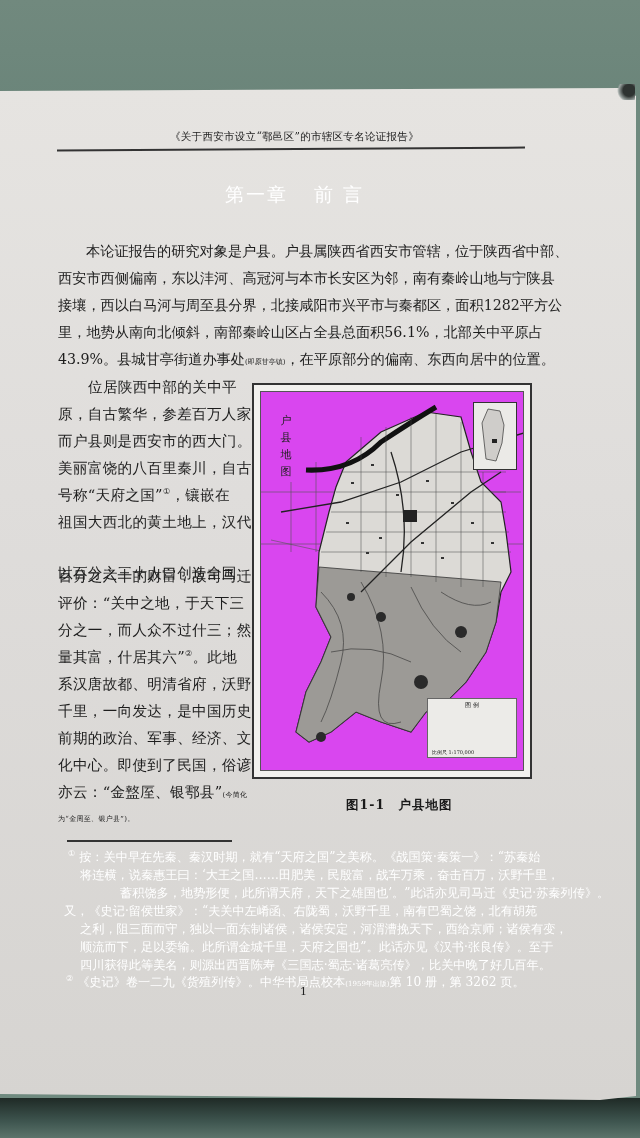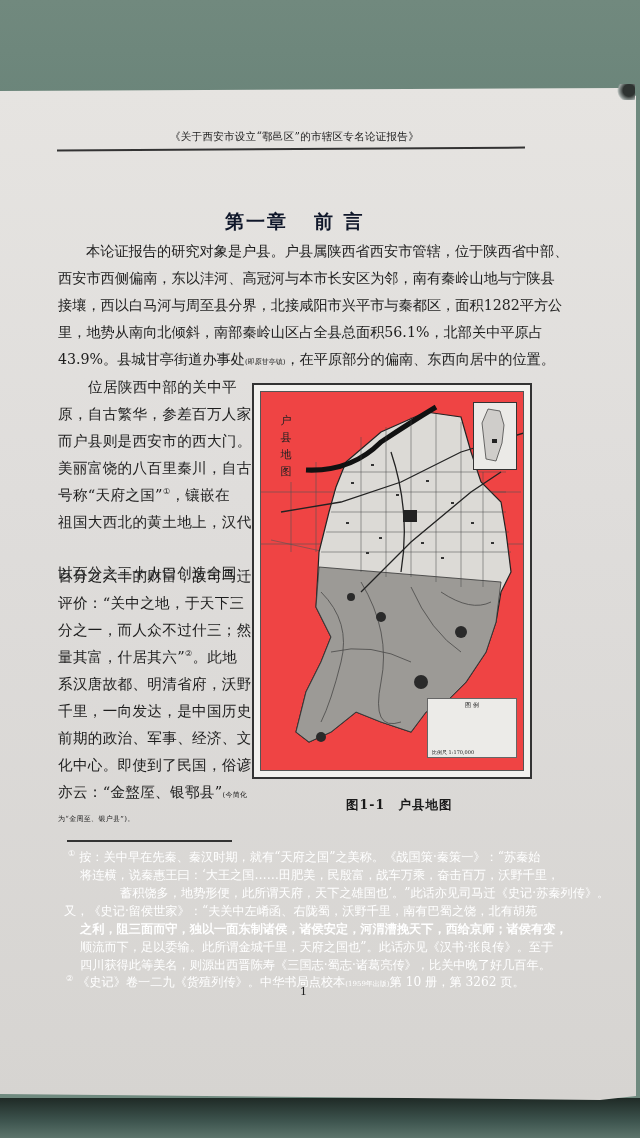--- a/index.html
+++ b/index.html
@@ -28,35 +28,35 @@
   .running-head {
     position:absolute; left:170px; top:130px; width:360px;
     font-size:10.5px; color:#222; letter-spacing:0.3px;
   }
   .head-rule {
     position:absolute; left:57px; top:148px; width:468px; height:2px;
     background:#333; transform:rotate(-0.35deg);
   }
   .chapter-title {
     position:absolute; left:225px; top:182px;
-    font-size:19px; font-weight:bold; color:#0f172a; letter-spacing:2px;margin-top:27px;
+    font-size:19px; font-weight:normal; color:#ffffff; letter-spacing:2px;
   }
   .chapter-title .gap { display:inline-block; width:26px; }
   .text { color:#1d1d1d; font-size:14.2px; }
   .line { position:absolute; white-space:nowrap; }
   .small { font-size:7px; }
   .sup { font-size:8px; vertical-align:super; }
   .narrow-col .line { font-size:14.6px; letter-spacing:0.3px; }
   .map-frame {
     position:absolute; left:252px; top:383px; width:280px; height:396px;
     background:#f2f1ee; border:2px solid #333; box-sizing:border-box;
   }
   .map-inner {
     position:absolute; left:6px; top:6px; right:6px; bottom:6px;
-    border:1px solid #555; background:#ef4444; overflow:hidden;
+    border:1px solid #555; background:#d946ef; overflow:hidden;
   }
   .map-title-v {
     position:absolute; left:18px; top:20px; width:14px;
     font-size:11px; line-height:17px; color:#222; text-align:center;
   }
   .inset {
     position:absolute; right:6px; top:10px; width:42px; height:66px;
     border:1px solid #333; background:#ebeae7;
   }
   .legend {
@@ -216,21 +216,21 @@
 
 <div class="foot-rule"></div>
 
 <div class="footnotes">
   <div class="line" style="left:68px;top:849px;">
     <span class="fn-mark">①</span><span>按：关中早在先秦、秦汉时期，就有“天府之国”之美称。《战国策·秦策一》：“苏秦始</span>
   </div>
   <div class="line" style="left:80px;top:867px;">将连横，说秦惠王曰：‘大王之国……田肥美，民殷富，战车万乘，奋击百万，沃野千里，</div>
   <div class="line" style="left:80px;top:885px;margin-left:40px;">蓄积饶多，地势形便，此所谓天府，天下之雄国也’。”此话亦见司马迁《史记·苏秦列传》。</div>
   <div class="line" style="left:64px;top:903px;">又，《史记·留侯世家》：“夫关中左崤函、右陇蜀，沃野千里，南有巴蜀之饶，北有胡苑</div>
-  <div class="line" style="left:80px;top:921px;font-weight:bold;">之利，阻三面而守，独以一面东制诸侯，诸侯安定，河渭漕挽天下，西给京师；诸侯有变，</div>
+  <div class="line" style="left:80px;top:921px;">之利，阻三面而守，独以一面东制诸侯，诸侯安定，河渭漕挽天下，西给京师；诸侯有变，</div>
   <div class="line" style="left:80px;top:939px;">顺流而下，足以委输。此所谓金城千里，天府之国也”。此话亦见《汉书·张良传》。至于</div>
   <div class="line" style="left:80px;top:957px;">四川获得此等美名，则源出西晋陈寿《三国志·蜀志·诸葛亮传》，比关中晚了好几百年。</div>
   <div class="line" style="left:66px;top:974px;">
     <span class="fn-mark">②</span><span>《史记》卷一二九《货殖列传》。中华书局点校本</span><span class="small">(1959年出版)</span><span>第 10 册，第 3262 页。</span>
   </div>
 </div>
 
 <div class="page-number">1</div>
 
 </body></html>

